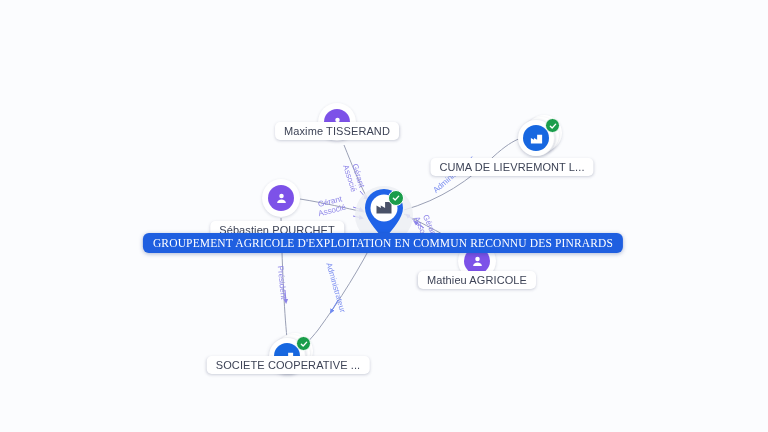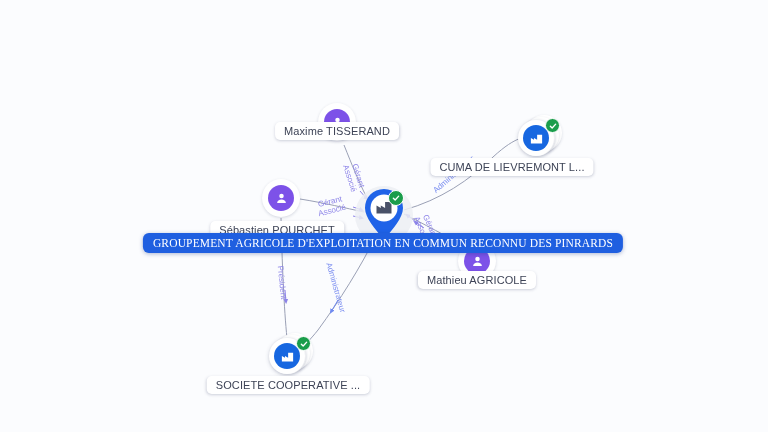--- a/index.html
+++ b/index.html
@@ -282,21 +282,21 @@
           </svg>
         </div>
       </div>
       <div class="check-badge">
         <svg width="8" height="8" viewBox="0 0 24 24" fill="none" stroke="#ffffff" stroke-width="4" stroke-linecap="round" stroke-linejoin="round">
           <path d="M4 12.5 L9.5 18 L20 6.5"></path>
         </svg>
       </div>
     </div>
   </div>
-  <div class="label-pill" style="left:288px; top:376px;">SOCIETE COOPERATIVE ...</div>
+  <div class="label-pill" style="left:288px; top:356px;">SOCIETE COOPERATIVE ...</div>
 
   <div class="node" style="left:384px; top:215px; z-index:30;">
     <div class="pin-halo"></div>
     <div class="pin-wrap">
       <svg width="44" height="56" viewBox="0 0 44 56">
         <path d="M22 2 C11 2 3 10.5 3 21 C3 31 13 41.5 22 53 C31 41.5 41 31 41 21 C41 10.5 33 2 22 2 Z" fill="#1f63e8"></path>
         <circle cx="22" cy="21" r="13.5" fill="#ffffff"></circle>
         <g fill="#4a5268">
           <path d="M14.5 26.5 V18.5 l4.3 2.5 V18.5 l4.3 2.5 V15 h6.4 v11.5 z"></path>
         </g>

